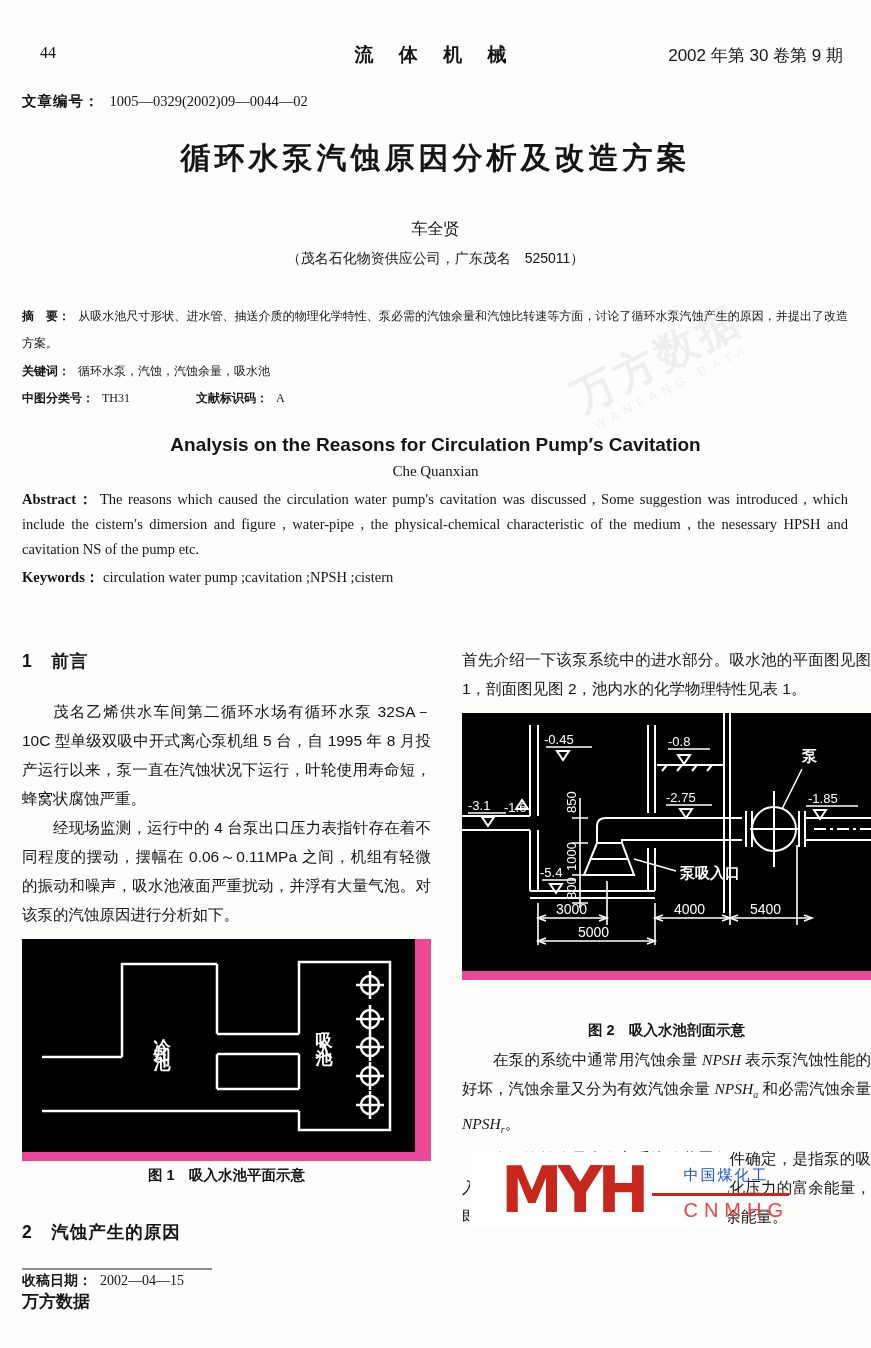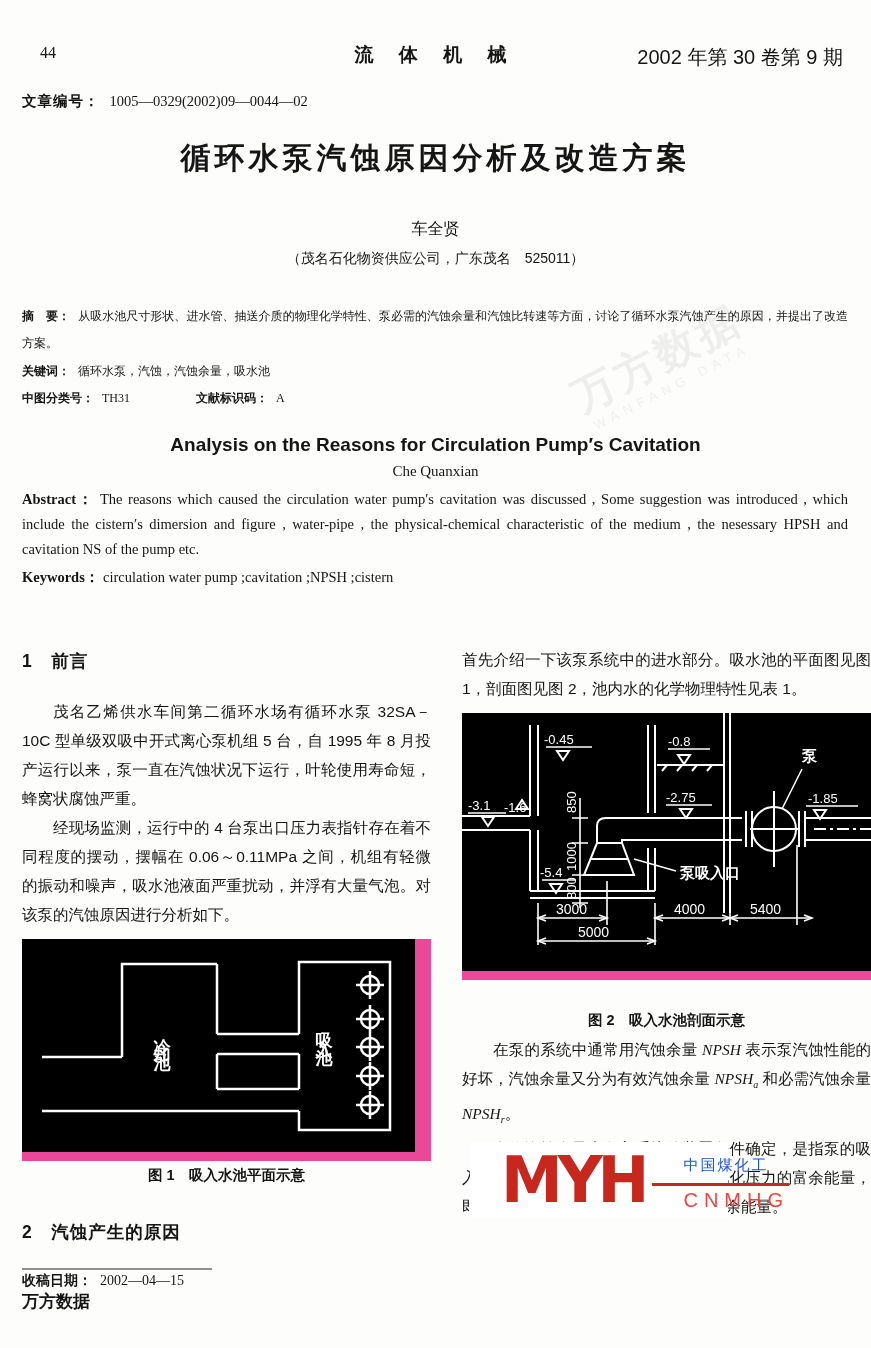--- a/index.html
+++ b/index.html
@@ -3,21 +3,21 @@
 <meta charset="utf-8">
 <style>
   html,body{margin:0;padding:0;background:#e8e8e8;}
   .page{position:relative;width:871px;height:1348px;background:#fdfdfc;overflow:hidden;
         font-family:"Liberation Sans",sans-serif;color:#151515;}
   .serif{font-family:"Liberation Serif",serif;}
   .abs{position:absolute;}
   
   .pagenum{top:44px;left:40px;font-size:16px;font-family:"Liberation Serif",serif;}
   .journal{top:42px;left:0;width:100%;text-align:center;font-size:19px;font-weight:bold;letter-spacing:10px;}
-  .issue{top:44px;right:28px;font-size:20px;}
+  .issue{top:44px;right:28px;font-size:17px;}
   .artno{top:92px;left:22px;font-size:14.5px;}
   .artno b{letter-spacing:1px;}
   .artno .serif{margin-left:10px;}
   
   .title-cn{top:138px;left:0;width:100%;text-align:center;font-size:30px;font-weight:bold;letter-spacing:4px;}
   .author-cn{top:219px;left:0;width:100%;text-align:center;font-size:16px;}
   .affil{top:250px;left:0;width:100%;text-align:center;font-size:14px;}
   
   .absblock{left:22px;width:826px;font-size:12px;line-height:27px;text-align:justify;}
   .abs-cn{top:303px;}
@@ -38,21 +38,21 @@
   
   .col{top:645px;width:409px;font-size:15.5px;line-height:29px;text-align:justify;}
   .col-l{left:22px;}
   .col-r{left:462px;}
   .col h3{font-size:17.5px;font-weight:bold;margin:4px 0 24px 0;line-height:24px;text-align:left;letter-spacing:1px;}
   .col h3.h2m{margin:30px 0 0 0;}
   .col p{margin:0;}
   .indent{text-indent:2em;}
   .figbox{background:#ec4899;margin-top:10px;}
   .caption{text-align:center;font-size:14.5px;font-weight:bold;margin-top:10px;text-indent:0;}
-  .caption.c2{margin-top:26px;text-align:center;}
+  .caption.c2{margin-top:36px;text-align:center;}
   .ital{font-family:"Liberation Serif",serif;font-style:italic;}
   sub{font-size:10px;}
   
   .divider{margin-top:24px;width:190px;border-top:2px solid #8f8f8f;}
   .received{margin-top:14px;font-size:14px;text-align:left;line-height:20px;}
   .received .serif{margin-left:8px;}
   .stamp{margin-left:68px;font-size:17px;font-weight:bold;line-height:22px;text-align:left;}
   
   .p-wm{position:relative;}
   .cnmhg{position:absolute;left:8px;top:8px;width:258px;height:76px;background:#fff;

